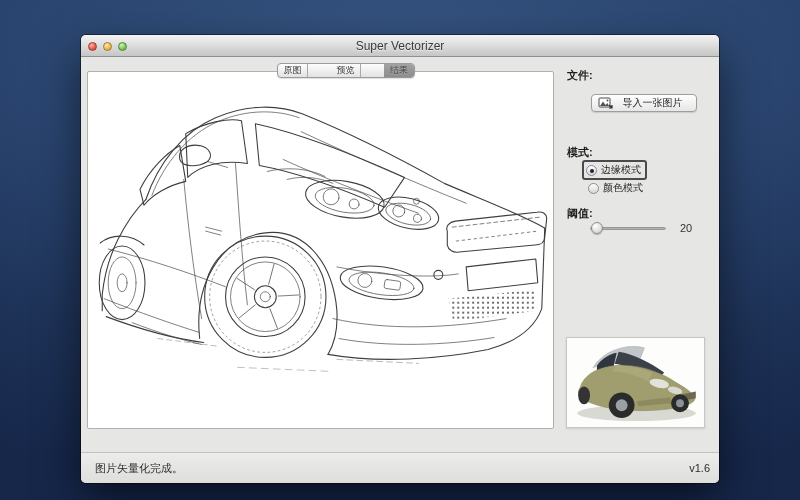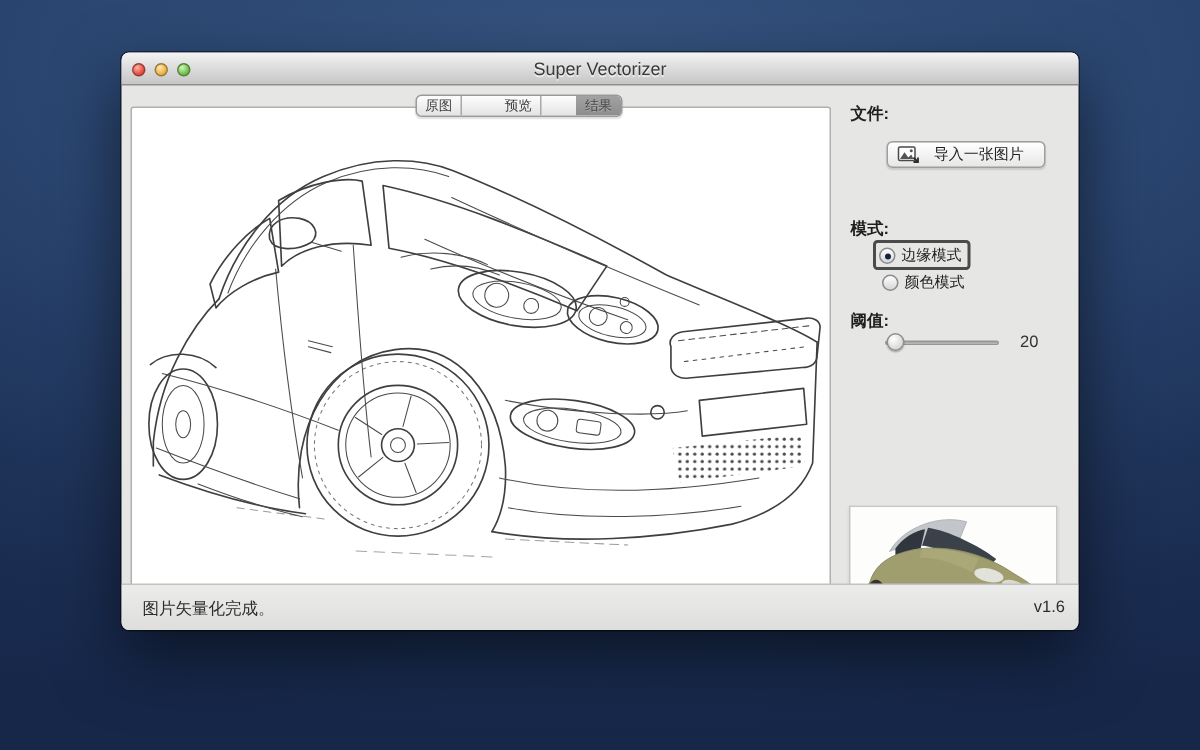--- a/index.html
+++ b/index.html
@@ -5,21 +5,21 @@
   * { margin:0; padding:0; box-sizing:border-box; }
   html,body { width:800px; height:500px; overflow:hidden; }
   body {
     font-family:"Liberation Sans", sans-serif;
     background: radial-gradient(ellipse 120% 90% at 50% 8%, #35537f 0%, #2a4570 40%, #1d3156 75%, #16274a 100%);
     position:relative;
   }
 
   
   .window {
-    position:absolute; left:81px; top:35px; width:638px; height:385px;
+    position:absolute; left:81px; top:35px; width:638px; height:448px;
     border-radius:5px; overflow:hidden;
     background:#e6e6e4;
     box-shadow:0 18px 45px rgba(0,0,0,.55), 0 0 0 1px rgba(0,0,0,.45);
   }
   .titlebar {
     position:absolute; left:0; top:0; width:100%; height:22px;
     background:linear-gradient(#f4f4f4, #dcdcdc 50%, #c6c6c6);
     border-bottom:1px solid #8f8f8f;
   }
   .titlebar .title {

